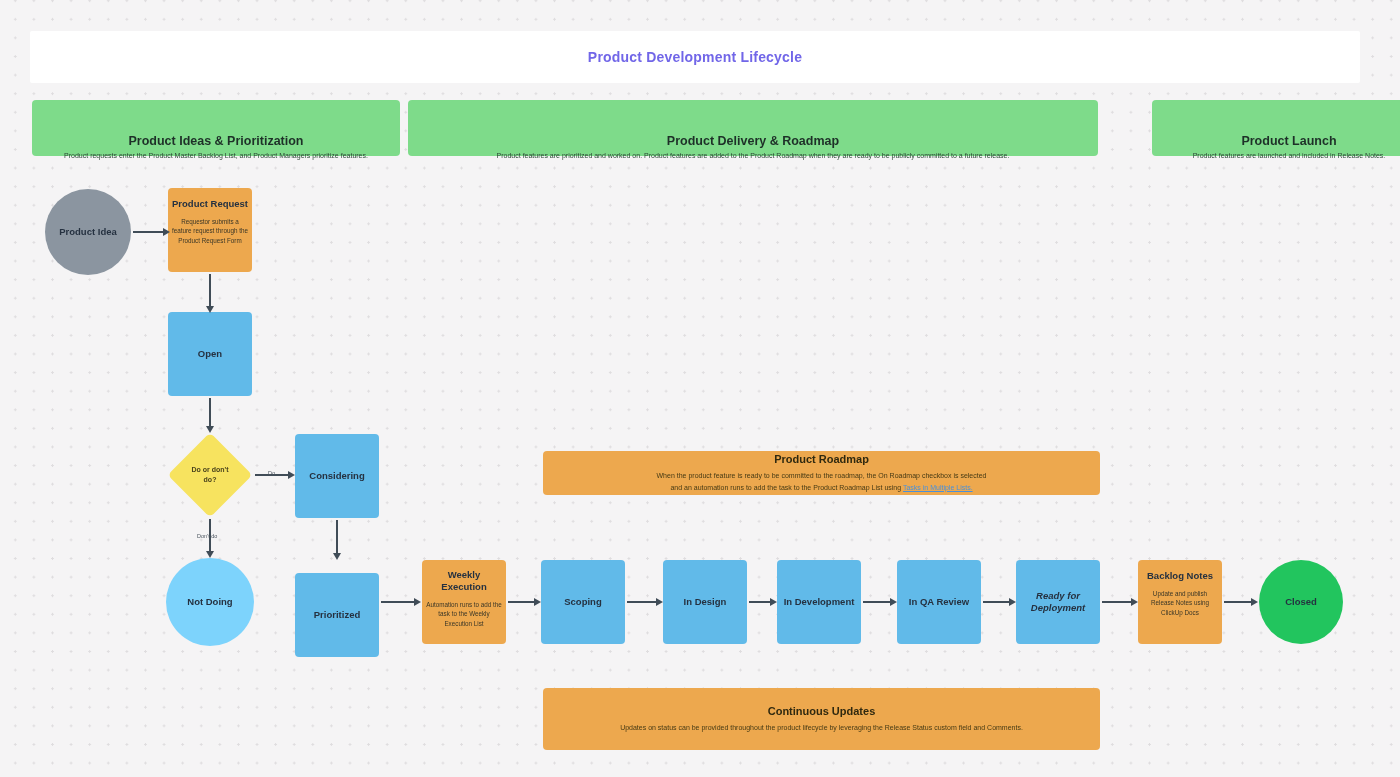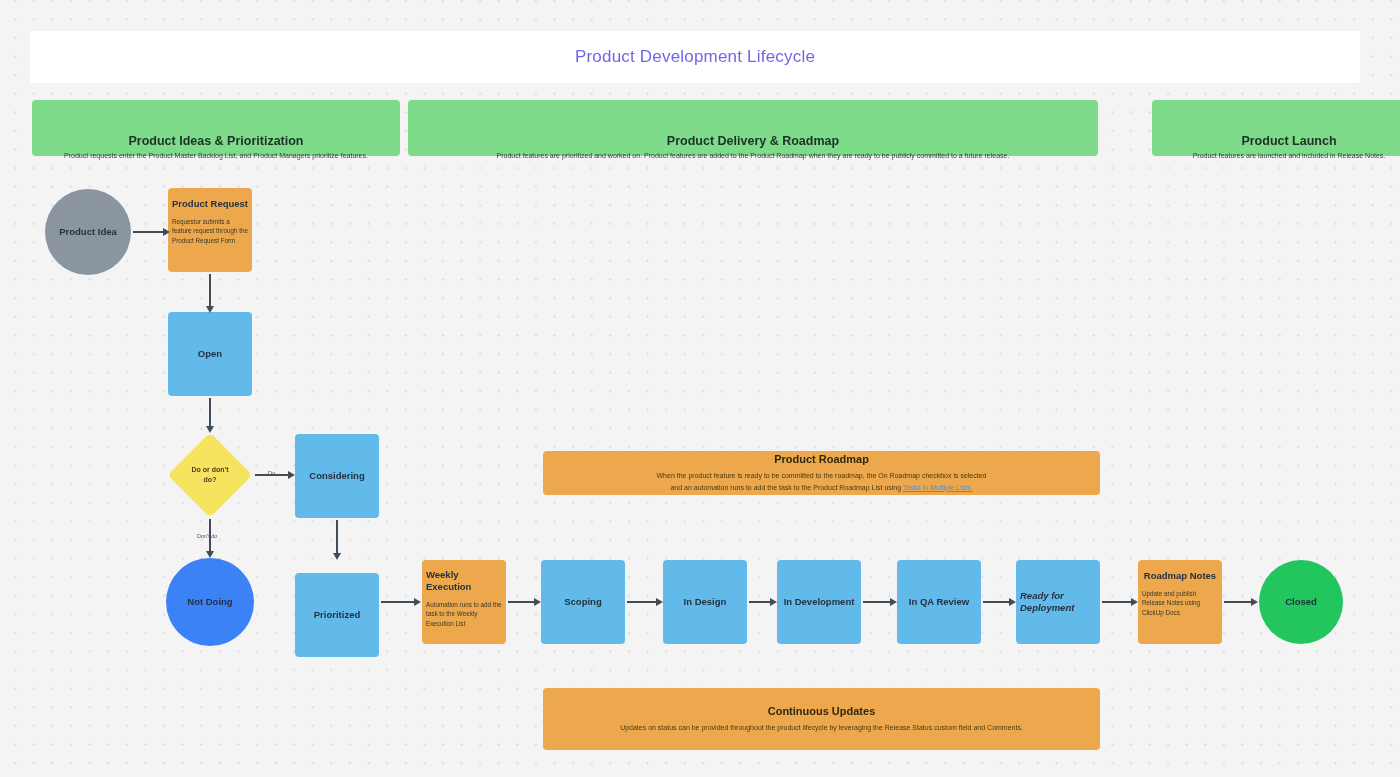--- a/index.html
+++ b/index.html
@@ -15,45 +15,45 @@
   }
   .abs { position:absolute; }
 
   
   .title-band {
     left:30px; top:31px; width:1330px; height:52px;
     background:#FFFFFF; border-radius:2px;
     display:flex; align-items:center; justify-content:center;
   }
   .title-band .t {
-    color:#7166E8; font-weight:normal; font-size:17px; letter-spacing:.2px;
+    color:#7166E8; font-weight:bold; font-size:14px; letter-spacing:.2px;
   }
 
   
   .phase {
     top:100px; height:56px; background:#7EDB8A; border-radius:4px;
     display:flex; flex-direction:column; align-items:center; justify-content:center;
     padding:4px 10px; text-align:center;
   }
   .phase .ph-title { font-weight:bold; font-size:12.5px; color:#1E3028; margin-bottom:4px;margin-top:36px; }
   .phase .ph-desc  { font-size:7px; color:#2A4634; }
 
   
   .node {
     width:84px; height:84px; border-radius:4px;
     display:flex; flex-direction:column; align-items:center; justify-content:center;
-    text-align:left; padding:4px;
+    text-align:center; padding:4px;
   }
   .node .lbl { font-weight:bold; font-size:9.5px; color:#253140; line-height:1.25; }
   .node .desc { font-size:6.3px; color:#3A3626; margin-top:7px; line-height:1.5; }
   .blue   { background:#61BAE9; }
   .orange { background:#EDA84E; }
   .circle { border-radius:50%; }
   .gray-c  { background:#8B95A0; width:86px; height:86px; }
-  .red-c   { background:#3b82f6; width:88px; height:88px; }
+  .red-c   { background:#7dd3fc; width:88px; height:88px; }
   .green-c { background:#22c55e; width:84px; height:84px; }
 
   
   .diamond-wrap { width:86px; height:86px; }
   .diamond-shape {
     position:absolute; left:13px; top:13px; width:60px; height:60px;
     background:#F7E35F; border-radius:5px; transform:rotate(45deg);
   }
   .diamond-lbl {
     position:absolute; inset:0; display:flex; align-items:center; justify-content:center;
@@ -146,21 +146,21 @@
 <div class="abs node blue" style="left:777px; top:560px; width:84px;">
   <div class="lbl">In Development</div>
 </div>
 <div class="abs node blue" style="left:897px; top:560px;">
   <div class="lbl">In QA Review</div>
 </div>
 <div class="abs node blue" style="left:1016px; top:560px;font-style:italic;">
   <div class="lbl">Ready for Deployment</div>
 </div>
 <div class="abs node orange" style="left:1138px; top:560px; justify-content:flex-start; padding-top:10px;">
-  <div class="lbl">Roadmap Notes</div>
+  <div class="lbl">Backlog Notes</div>
   <div class="desc">Update and publish Release Notes using ClickUp Docs</div>
 </div>
 <div class="abs node circle green-c" style="left:1259px; top:560px;">
   <div class="lbl">Closed</div>
 </div>
 
 <div class="abs banner" style="top:451px; height:44px;">
   <div class="b-title">Product Roadmap</div>
   <div class="b-desc">
     <span>When the product feature is ready to be committed to the roadmap, the On Roadmap checkbox is selected</span><br>

